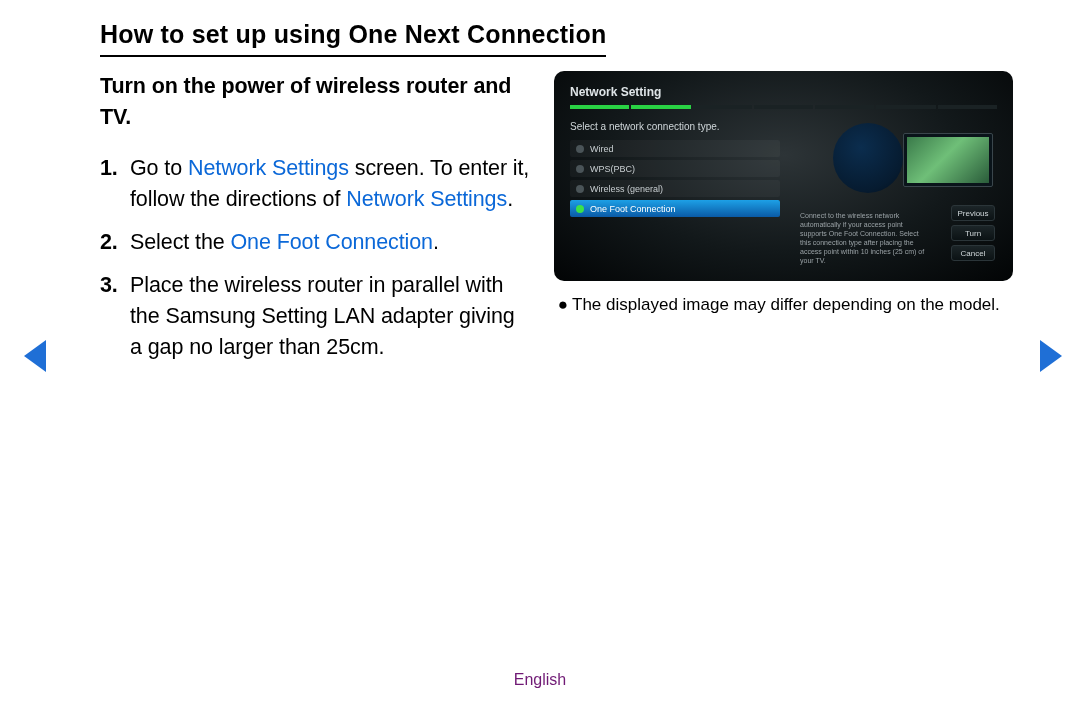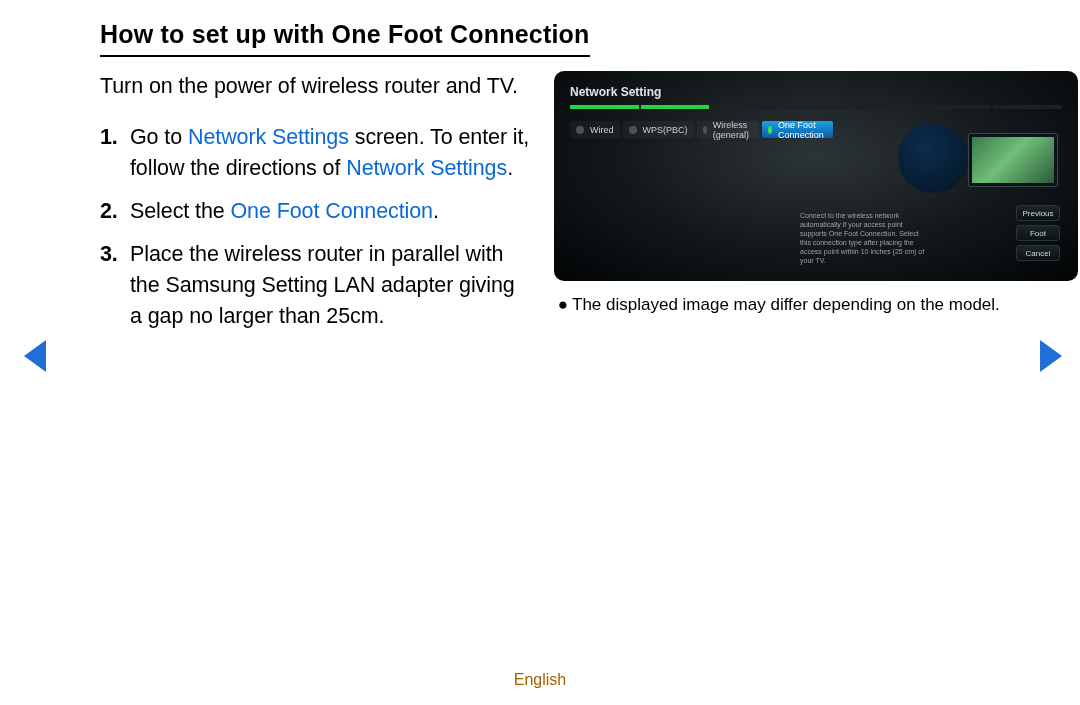--- a/index.html
+++ b/index.html
@@ -1,56 +1,56 @@
 <!DOCTYPE html>
 <html><head>
 <meta charset="utf-8">
 <style>
   * { box-sizing: border-box; margin: 0; padding: 0; }
   html, body { width: 1080px; height: 705px; background: #fff; font-family: Arial, Helvetica, sans-serif; color: #000; }
   .page { position: relative; width: 1080px; height: 705px; padding: 20px 40px 10px 100px; }
   .heading { font-size: 25px; font-weight: bold; border-bottom: 2px solid #000; display: inline-block; padding-bottom: 6px; margin-bottom: 14px; letter-spacing: 0.2px; }
   .content { display: flex; gap: 24px; }
   .left { width: 430px; font-size: 21.5px; line-height: 1.44; letter-spacing: -0.1px; }
-  .intro { margin-bottom: 16px; }
+  .intro { margin-bottom: 16px; font-weight: bold; }
   ol.steps { list-style: none; counter-reset: step; margin-top: 20px; }
   ol.steps > li { position: relative; padding-left: 30px; margin-bottom: 12px; }
   ol.steps > li::before { counter-increment: step; content: counter(step) "."; position: absolute; left: 0; font-weight: bold; }
   .blue { color: #0b68d8; }
   .right { width: 480px; }
-  .tv { width: 524px; height: 210px; border-radius: 10px; background: radial-gradient(ellipse at 50% 40%, #2d3437 0%, #12181a 55%, #020405 100%); padding: 14px 16px 14px 16px; position: relative; color: #e8e8e8; }
+  .tv { width: 459px; height: 210px; border-radius: 10px; background: radial-gradient(ellipse at 50% 40%, #2d3437 0%, #12181a 55%, #020405 100%); padding: 14px 16px 14px 16px; position: relative; color: #e8e8e8; }
   .tv-title { font-size: 12px; font-weight: bold; margin-bottom: 6px; color: #dfe5e8; }
   .tv-progress { display: flex; gap: 2px; margin-bottom: 12px; }
   .tv-progress span { height: 4px; flex: 1; background: #1a2224; }
   .tv-progress span.on { background: #29d244; }
   .tv-prompt { font-size: 10px; margin-bottom: 8px; color: #cfd6d9; }
-  .tv-options { width: 210px; display: flex; gap: 3px; }
+  .tv-options { width: 210px; display: flex; flex-direction: column; gap: 3px; }
   .tv-opt { display: flex; align-items: center; gap: 6px; height: 17px; padding: 0 6px; background: rgba(255,255,255,0.04); border-radius: 2px; font-size: 9px; color: #c8ced1; }
   .tv-opt.selected { background: linear-gradient(#1da0e6, #0a5aa6); color: #fff; }
   .tv-opt .dot { width: 8px; height: 8px; border-radius: 50%; background: #4a5458; }
   .tv-opt.selected .dot { background: #3be24a; }
   .tv-graphic { position: absolute; top: 52px; right: 20px; width: 160px; height: 70px; }
   .tv-graphic .circ { position: absolute; width: 70px; height: 70px; border-radius: 50%; background: radial-gradient(circle at 40% 35%, #0b2d4e 0%, #061b30 70%, #030d18 100%); left: 0; top: 0; }
   .tv-graphic .mon { position: absolute; right: 0; top: 10px; width: 90px; height: 54px; background: #0a141a; border: 1px solid #3a464c; border-radius: 2px; overflow: hidden; }
   .tv-graphic .mon::after { content: ""; position: absolute; inset: 3px; background: linear-gradient(135deg, #3a7a4a 0%, #6fbf78 45%, #2a5c3a 100%); }
   .tv-btns { position: absolute; right: 18px; top: 134px; display: flex; flex-direction: column; gap: 4px; }
   .tv-btn { width: 44px; height: 16px; font-size: 8px; color: #cfd6d9; display: flex; align-items: center; justify-content: center; background: linear-gradient(#1c2528, #0b1214); border: 1px solid #2b3539; border-radius: 3px; }
   .tv-desc { position: absolute; left: 246px; top: 140px; width: 130px; font-size: 7px; line-height: 1.3; color: #9aa2a6; }
   .caption { margin-top: 12px; font-size: 17px; line-height: 1.4; display: flex; }
   .caption .bullet { width: 18px; flex: 0 0 18px; text-align: center; }
   .nav-left, .nav-right { position: absolute; top: 340px; width: 0; height: 0; border-top: 16px solid transparent; border-bottom: 16px solid transparent; }
   .nav-left { left: 24px; border-right: 22px solid #1f6fd6; }
   .nav-right { right: 18px; border-left: 22px solid #1f6fd6; }
-  .footer { position: absolute; bottom: 16px; left: 0; right: 0; text-align: center; font-size: 16px; color: #a16207; }
+  .footer { position: absolute; bottom: 16px; left: 0; right: 0; text-align: center; font-size: 16px; color: #701a75; }
 </style>
 </head>
 <body>
 
 <div class="page">
-  <div class="heading">How to set up with One Foot Connection</div>
+  <div class="heading">How to set up using One Next Connection</div>
 
   <div class="content">
     <div class="left">
       <div class="intro">Turn on the power of wireless router and TV.</div>
       <ol class="steps">
         <li>
           <span>Go to </span><span class="blue">Network Settings</span><span> screen. To enter it, follow the directions of </span><span class="blue">Network Settings</span><span>.</span>
         </li>
         <li>
           <span>Select the </span><span class="blue">One Foot Connection</span><span>.</span>
@@ -64,20 +64,21 @@
         <div class="tv-title">Network Setting</div>
         <div class="tv-progress">
           <span class="on"></span>
             <span class="on"></span>
             <span></span>
             <span></span>
             <span></span>
             <span></span>
             <span></span>
         </div>
+        <div class="tv-prompt">Select a network connection type.</div>
         <div class="tv-options">
           <div class="tv-opt">
               <span class="dot"></span>
               <span>Wired</span>
             </div>
           <div class="tv-opt">
               <span class="dot"></span>
               <span>WPS(PBC)</span>
             </div>
           <div class="tv-opt">
@@ -88,21 +89,21 @@
               <span class="dot"></span>
               <span>One Foot Connection</span>
             </div>
         </div>
         <div class="tv-graphic">
           <div class="circ"></div>
           <div class="mon"></div>
         </div>
         <div class="tv-btns">
           <div class="tv-btn">Previous</div>
-          <div class="tv-btn">Foot</div>
+          <div class="tv-btn">Turn</div>
           <div class="tv-btn">Cancel</div>
         </div>
         <div class="tv-desc">Connect to the wireless network automatically if your access point supports One Foot Connection. Select this connection type after placing the access point within 10 inches (25 cm) of your TV.</div>
       </div>
       <div class="caption">
         <span class="bullet">●</span>
         <span>The displayed image may differ depending on the model.</span>
       </div>
     </div>
   </div>

